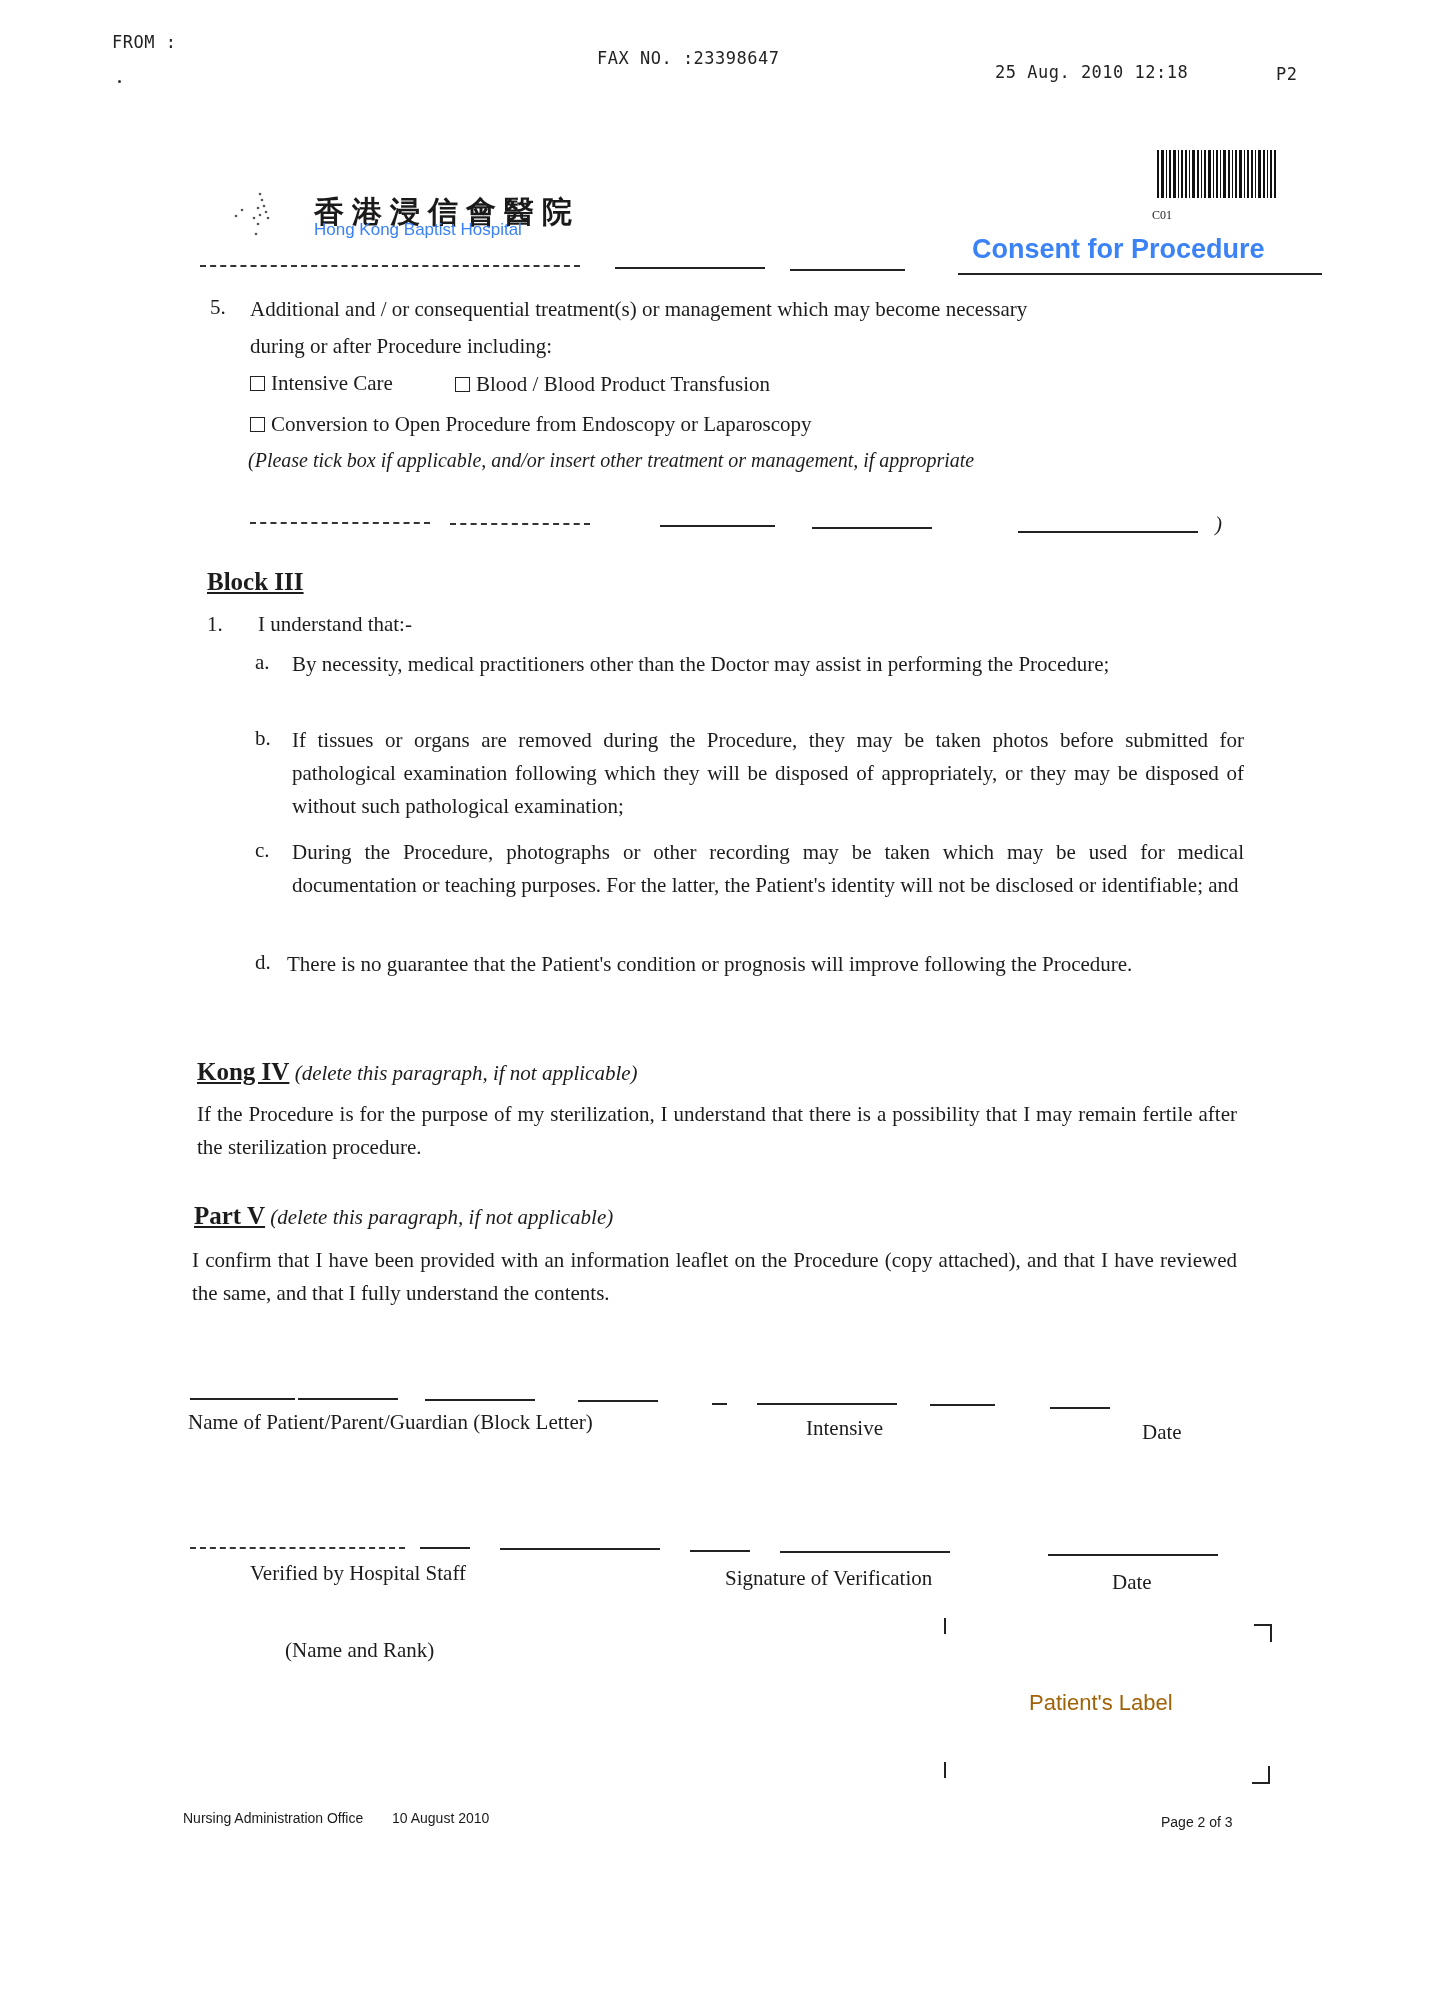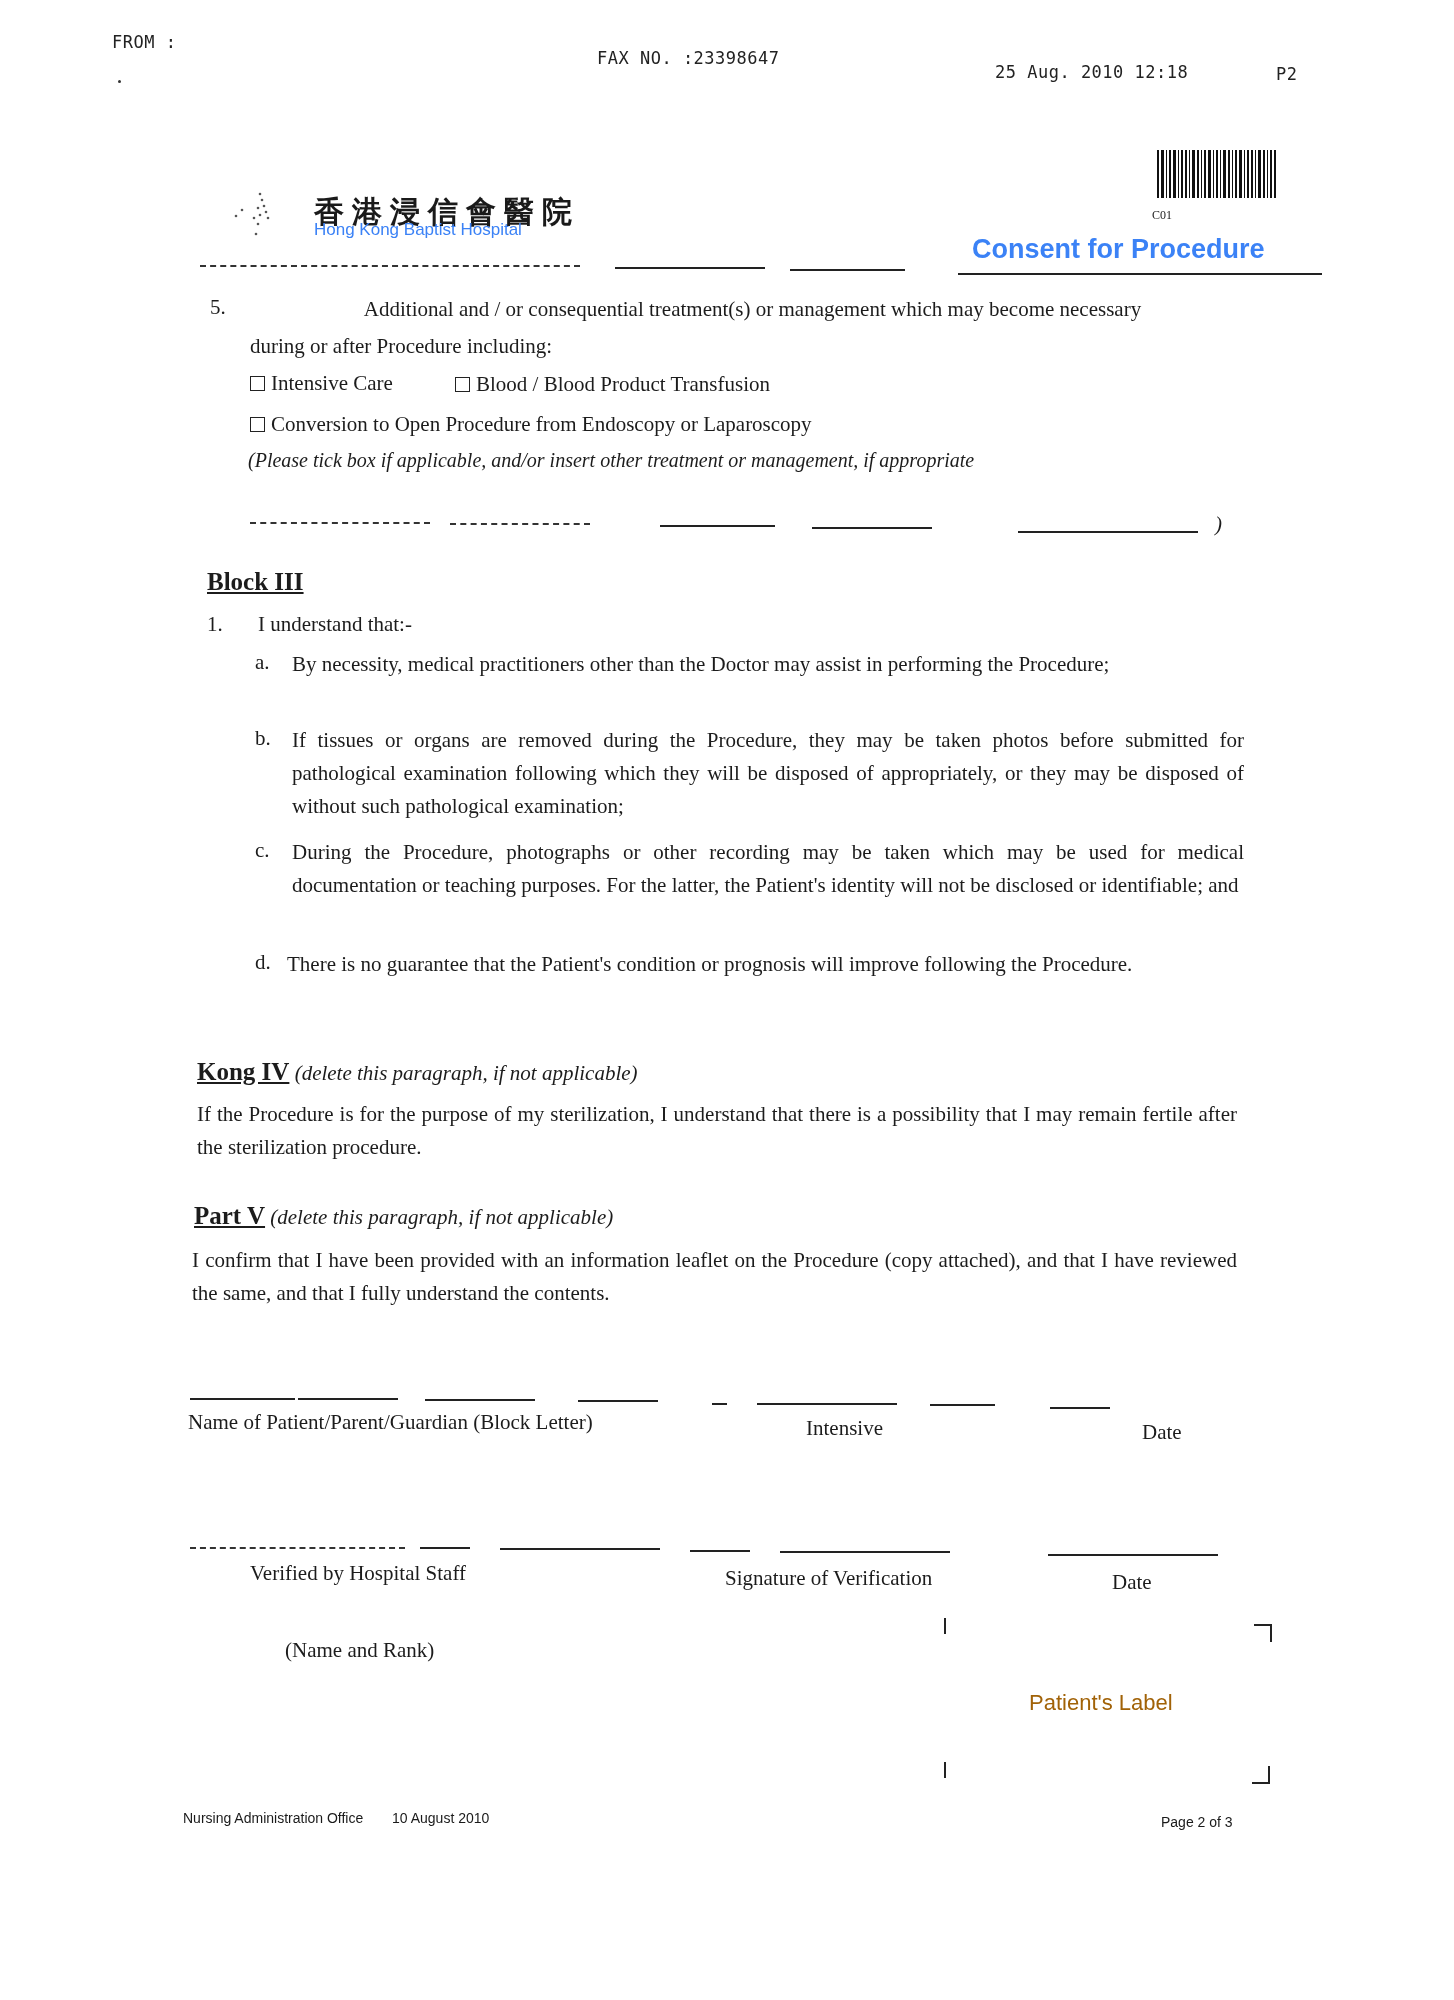--- a/index.html
+++ b/index.html
@@ -1,19 +1,19 @@
 <!DOCTYPE html>
 <html><head>
 <meta charset="utf-8">
 <style>
   html, body { margin: 0; padding: 0; background: #ffffff; }
   body { width: 1454px; height: 2000px; position: relative; overflow: hidden; color: #1a1a1a; }
   .abs { position: absolute; }
   .fax { font-family: "DejaVu Sans Mono", monospace; font-size: 17px; letter-spacing: 0.5px; color: #222; }
-  .serif { font-family: "Liberation Serif", "DejaVu Serif", serif; font-size: 21px; color: #1c1c1c; text-align: center; }
+  .serif { font-family: "Liberation Serif", "DejaVu Serif", serif; font-size: 21px; color: #1c1c1c; }
   .sans { font-family: "Liberation Sans", "DejaVu Sans", sans-serif; }
   .dash { position: absolute; height: 0; border-top: 2px dashed #333; }
   .solid { position: absolute; height: 0; border-top: 2px solid #222; }
   .chk { display: inline-block; width: 13px; height: 13px; border: 1.8px solid #222; vertical-align: -1px; margin-right: 6px; }
   .part-title { font-weight: bold; text-decoration: underline; font-size: 25px; }
   .it { font-style: italic; }
   .para { line-height: 33px; text-align: justify; }
   .corner { position: absolute; width: 16px; height: 16px; border-color: #222; border-style: solid; border-width: 0; }
   .barcode { position: absolute; display: flex; align-items: stretch; }
   .barcode span { display: block; background: #111; margin-right: 2px; }

